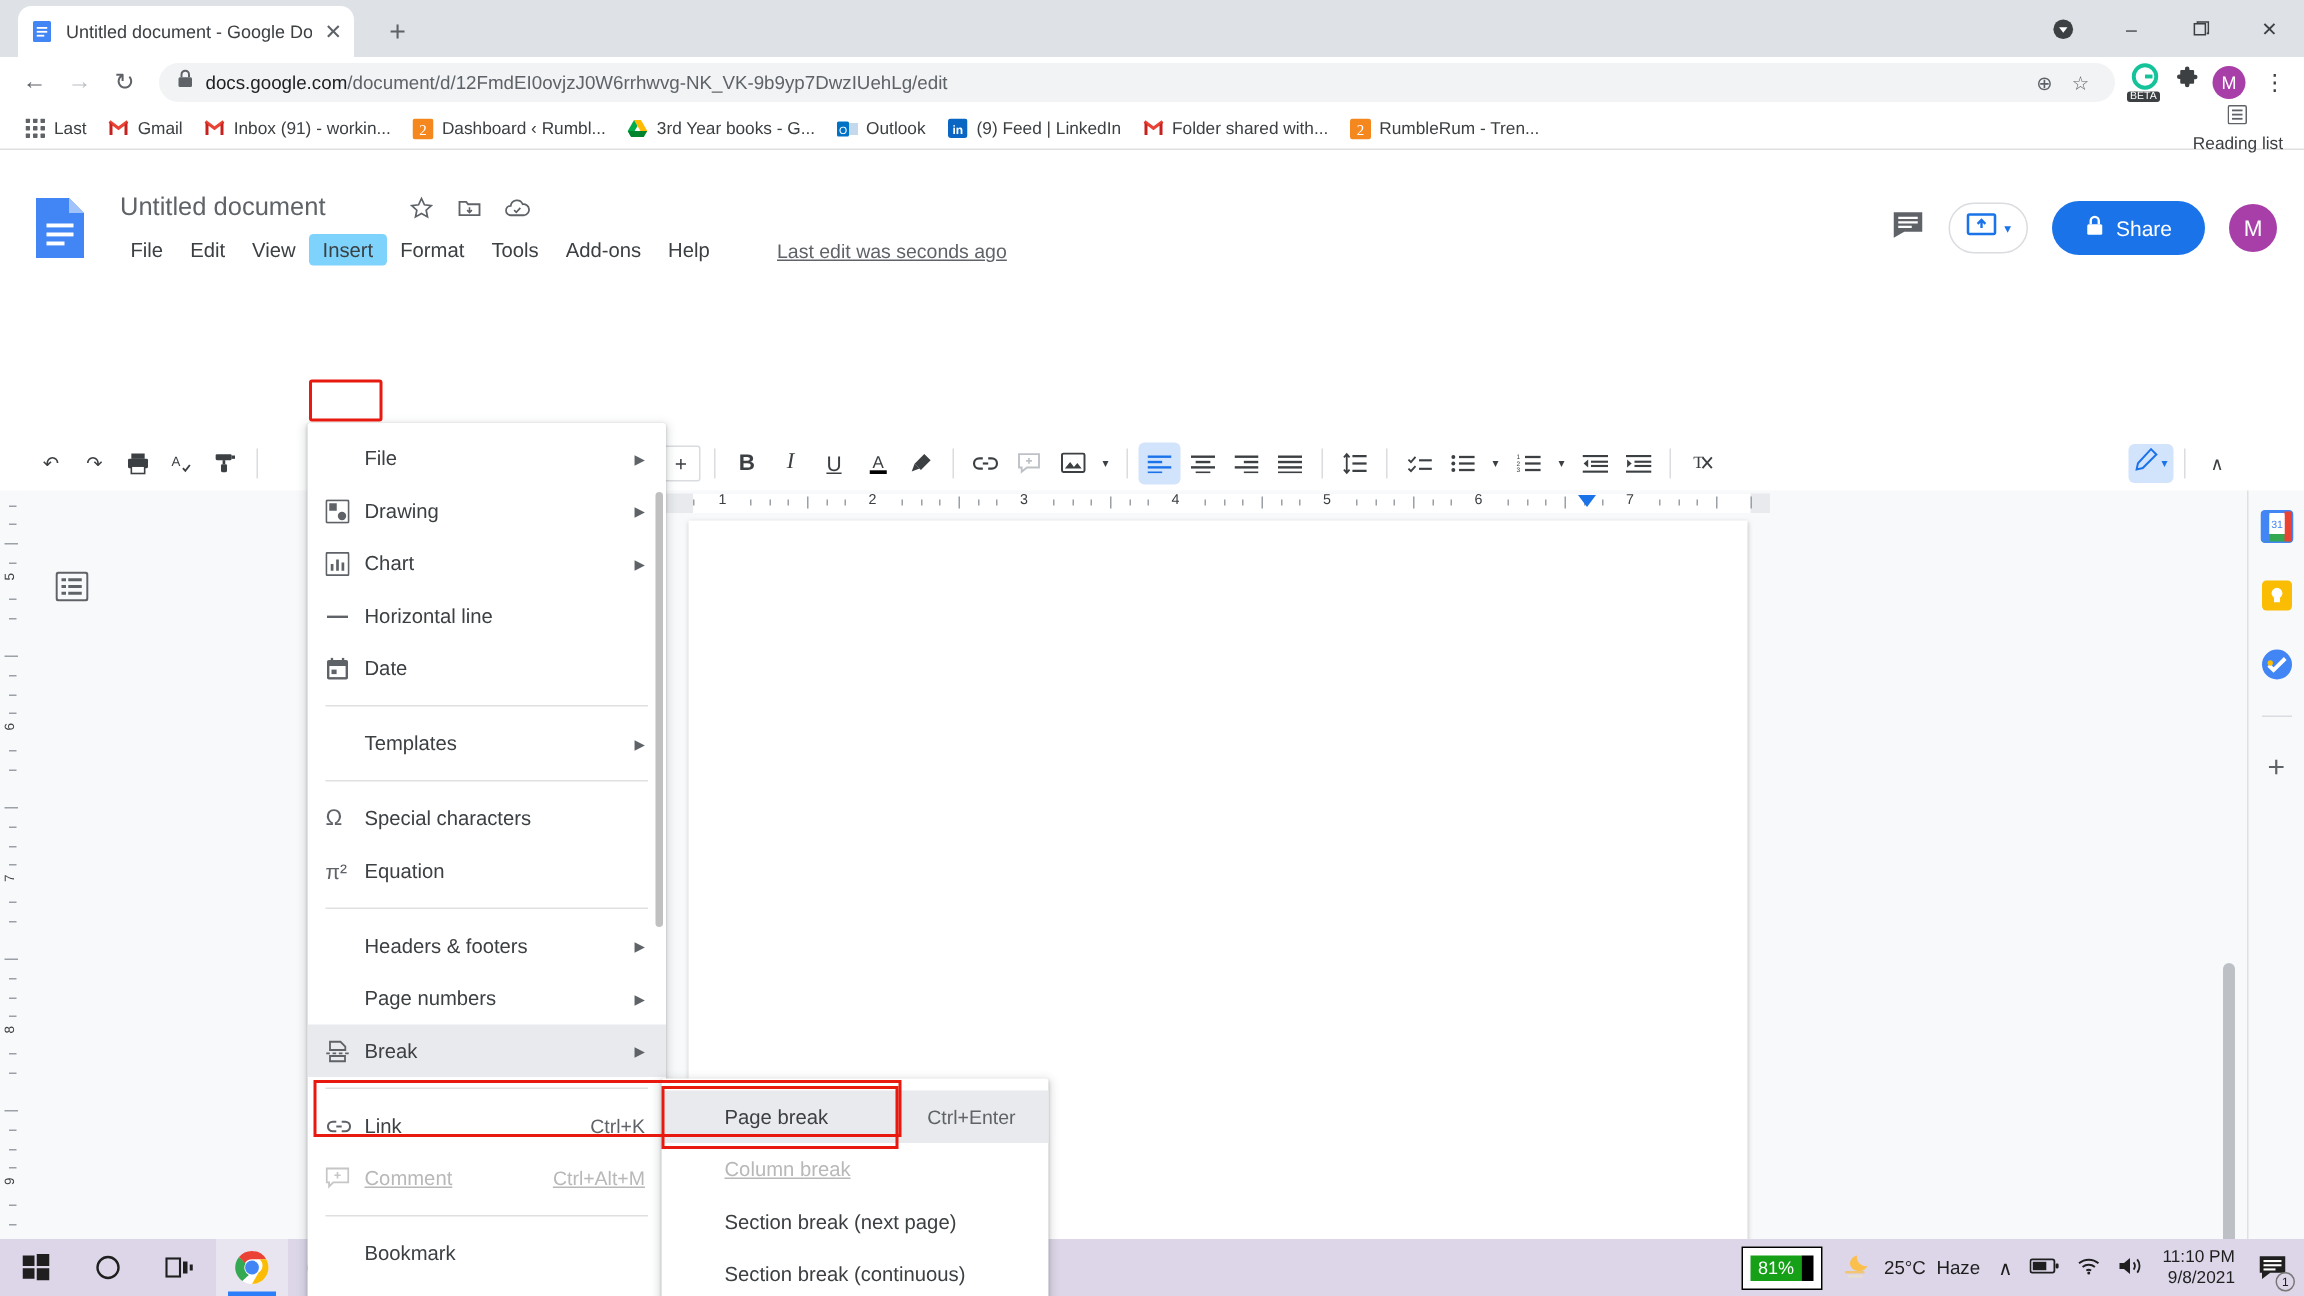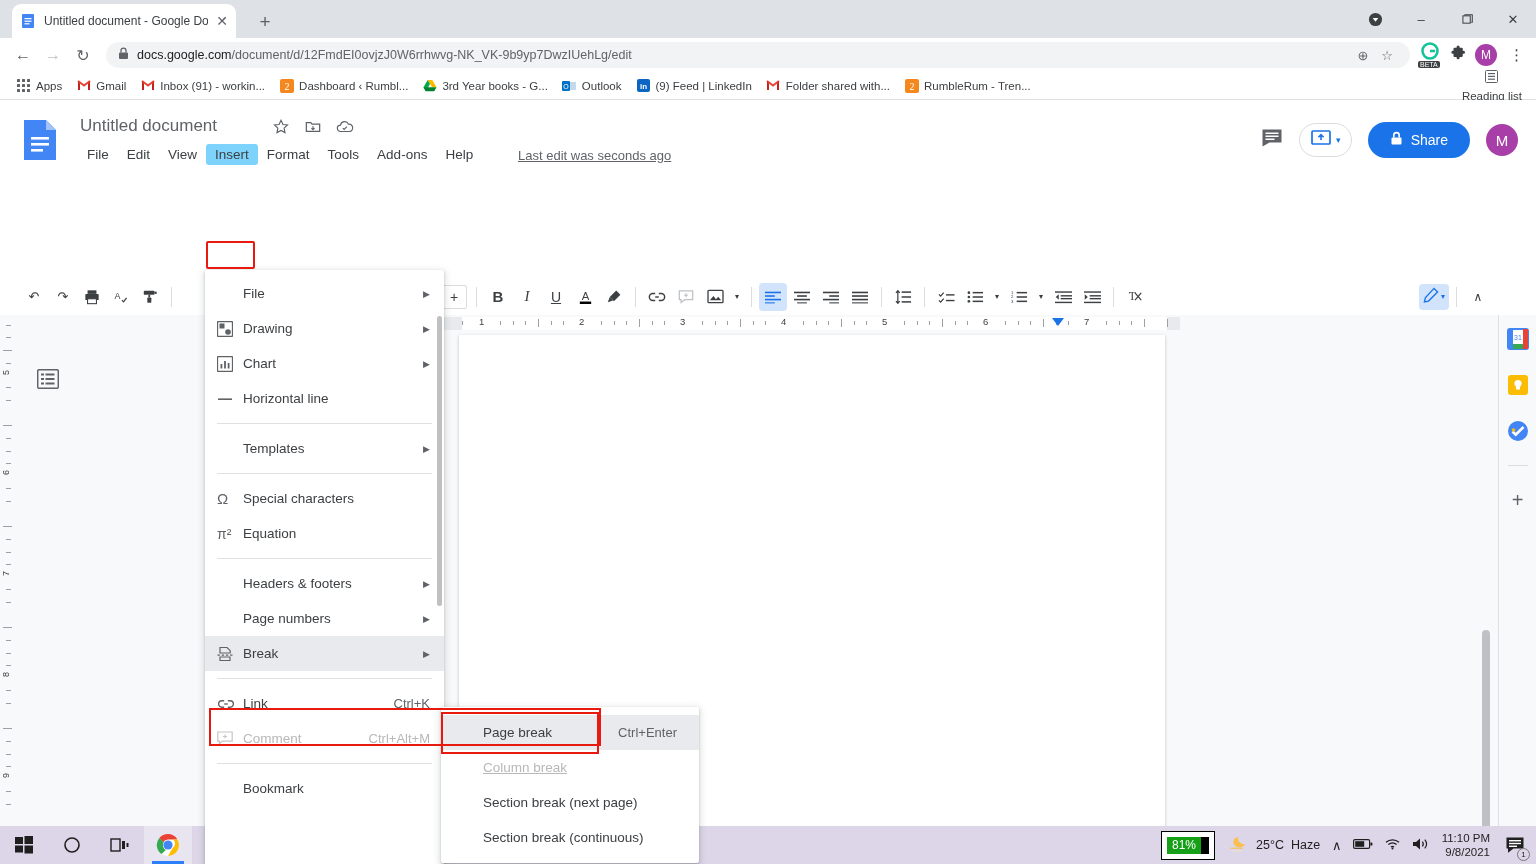--- a/index.html
+++ b/index.html
@@ -67,21 +67,21 @@
     position:absolute; left:0; top:72px; width:1536px; height:28px;
     background:#fff; display:flex; align-items:center; padding:0 10px; gap:2px;
     border-bottom:1px solid #e0e0e0;
   }
   .bm { display:flex; align-items:center; gap:5px; padding:2px 6px; border-radius:4px; }
   .bm-label { font-size:11.5px; color:#3c4043; white-space:nowrap; }
   .bm-ico { width:15px; height:15px; flex:0 0 15px; display:flex; align-items:center; justify-content:center; }
   .reading-list { margin-left:auto; display:flex; align-items:center; gap:6px; padding-right:4px;flex-direction:column; }
 
   
-  .docs-app { position:absolute; left:0; top:100px; width:1536px; height:726px; background:#fff; }
+  .docs-app { position:absolute; left:0; top:112px; width:1536px; height:726px; background:#fff; }
   .docs-header { position:relative; height:78px; }
   .docs-logo { position:absolute; left:22px; top:18px; width:36px; height:44px; }
   .doc-title {
     position:absolute; left:80px; top:16px; font-size:17px; color:#5f6368;
   }
   .title-icons { position:absolute; left:272px; top:18px; display:flex; gap:14px; align-items:center; }
   .title-icons .ic { color:#5f6368; width:18px;height:18px;display:flex;align-items:center;justify-content:center; }
   .menubar { position:absolute; left:78px; top:44px; display:flex; align-items:center; gap:0; }
   .menu-item {
     font-size:13.5px; color:#3c4043; padding:3px 9px; border-radius:3px;
@@ -334,21 +334,21 @@
               <rect x="10" y="0" width="3" height="3" rx=".5"></rect>
               <rect x="0" y="5" width="3" height="3" rx=".5"></rect>
               <rect x="5" y="5" width="3" height="3" rx=".5"></rect>
               <rect x="10" y="5" width="3" height="3" rx=".5"></rect>
               <rect x="0" y="10" width="3" height="3" rx=".5"></rect>
               <rect x="5" y="10" width="3" height="3" rx=".5"></rect>
               <rect x="10" y="10" width="3" height="3" rx=".5"></rect>
             </g>
           </svg>
       </span>
-      <span class="bm-label">Apps</span>
+      <span class="bm-label">Last</span>
     </div>
     <div class="bm">
       <span class="bm-ico">
         <svg width="14" height="11" viewBox="0 0 14 11">
             <path d="M1 1h12v9H1z" fill="#fff"></path>
             <path d="M1 1l6 4.5L13 1" fill="none" stroke="#ea4335" stroke-width="2"></path>
             <path d="M1 1v9h2V3.5L1 1z" fill="#c5221f"></path>
             <path d="M13 1v9h-2V3.5L13 1z" fill="#c5221f"></path>
           </svg>
       </span>
@@ -899,20 +899,32 @@
         <span class="mi-arrow">▶</span>
       </div>
       <div class="mi">
         <span class="mi-ic">
           <svg width="16" height="16" viewBox="0 0 16 16">
               <rect x="1" y="7.4" width="14" height="1.6" fill="#5f6368"></rect>
             </svg>
         </span>
         <span class="mi-label">Horizontal line</span>
       </div>
+      <div class="mi">
+        <span class="mi-ic">
+          <svg width="16" height="16" viewBox="0 0 16 16">
+              <rect x="1" y="2" width="14" height="13" rx="1.2" fill="#5f6368"></rect>
+              <rect x="2.6" y="6" width="10.8" height="7.4" fill="#fff"></rect>
+              <rect x="4" y="8.4" width="3.4" height="3" fill="#5f6368"></rect>
+              <rect x="3.5" y="0.6" width="1.6" height="3" fill="#5f6368"></rect>
+              <rect x="10.9" y="0.6" width="1.6" height="3" fill="#5f6368"></rect>
+            </svg>
+        </span>
+        <span class="mi-label">Date</span>
+      </div>
       <div class="mi-sep"></div>
       <div class="mi">
         <span class="mi-ic"></span>
         <span class="mi-label">Templates</span>
         <span class="mi-arrow">▶</span>
       </div>
       <div class="mi-sep"></div>
       <div class="mi">
         <span class="mi-ic" style="font-size:15px;">Ω</span>
         <span class="mi-label">Special characters</span>

